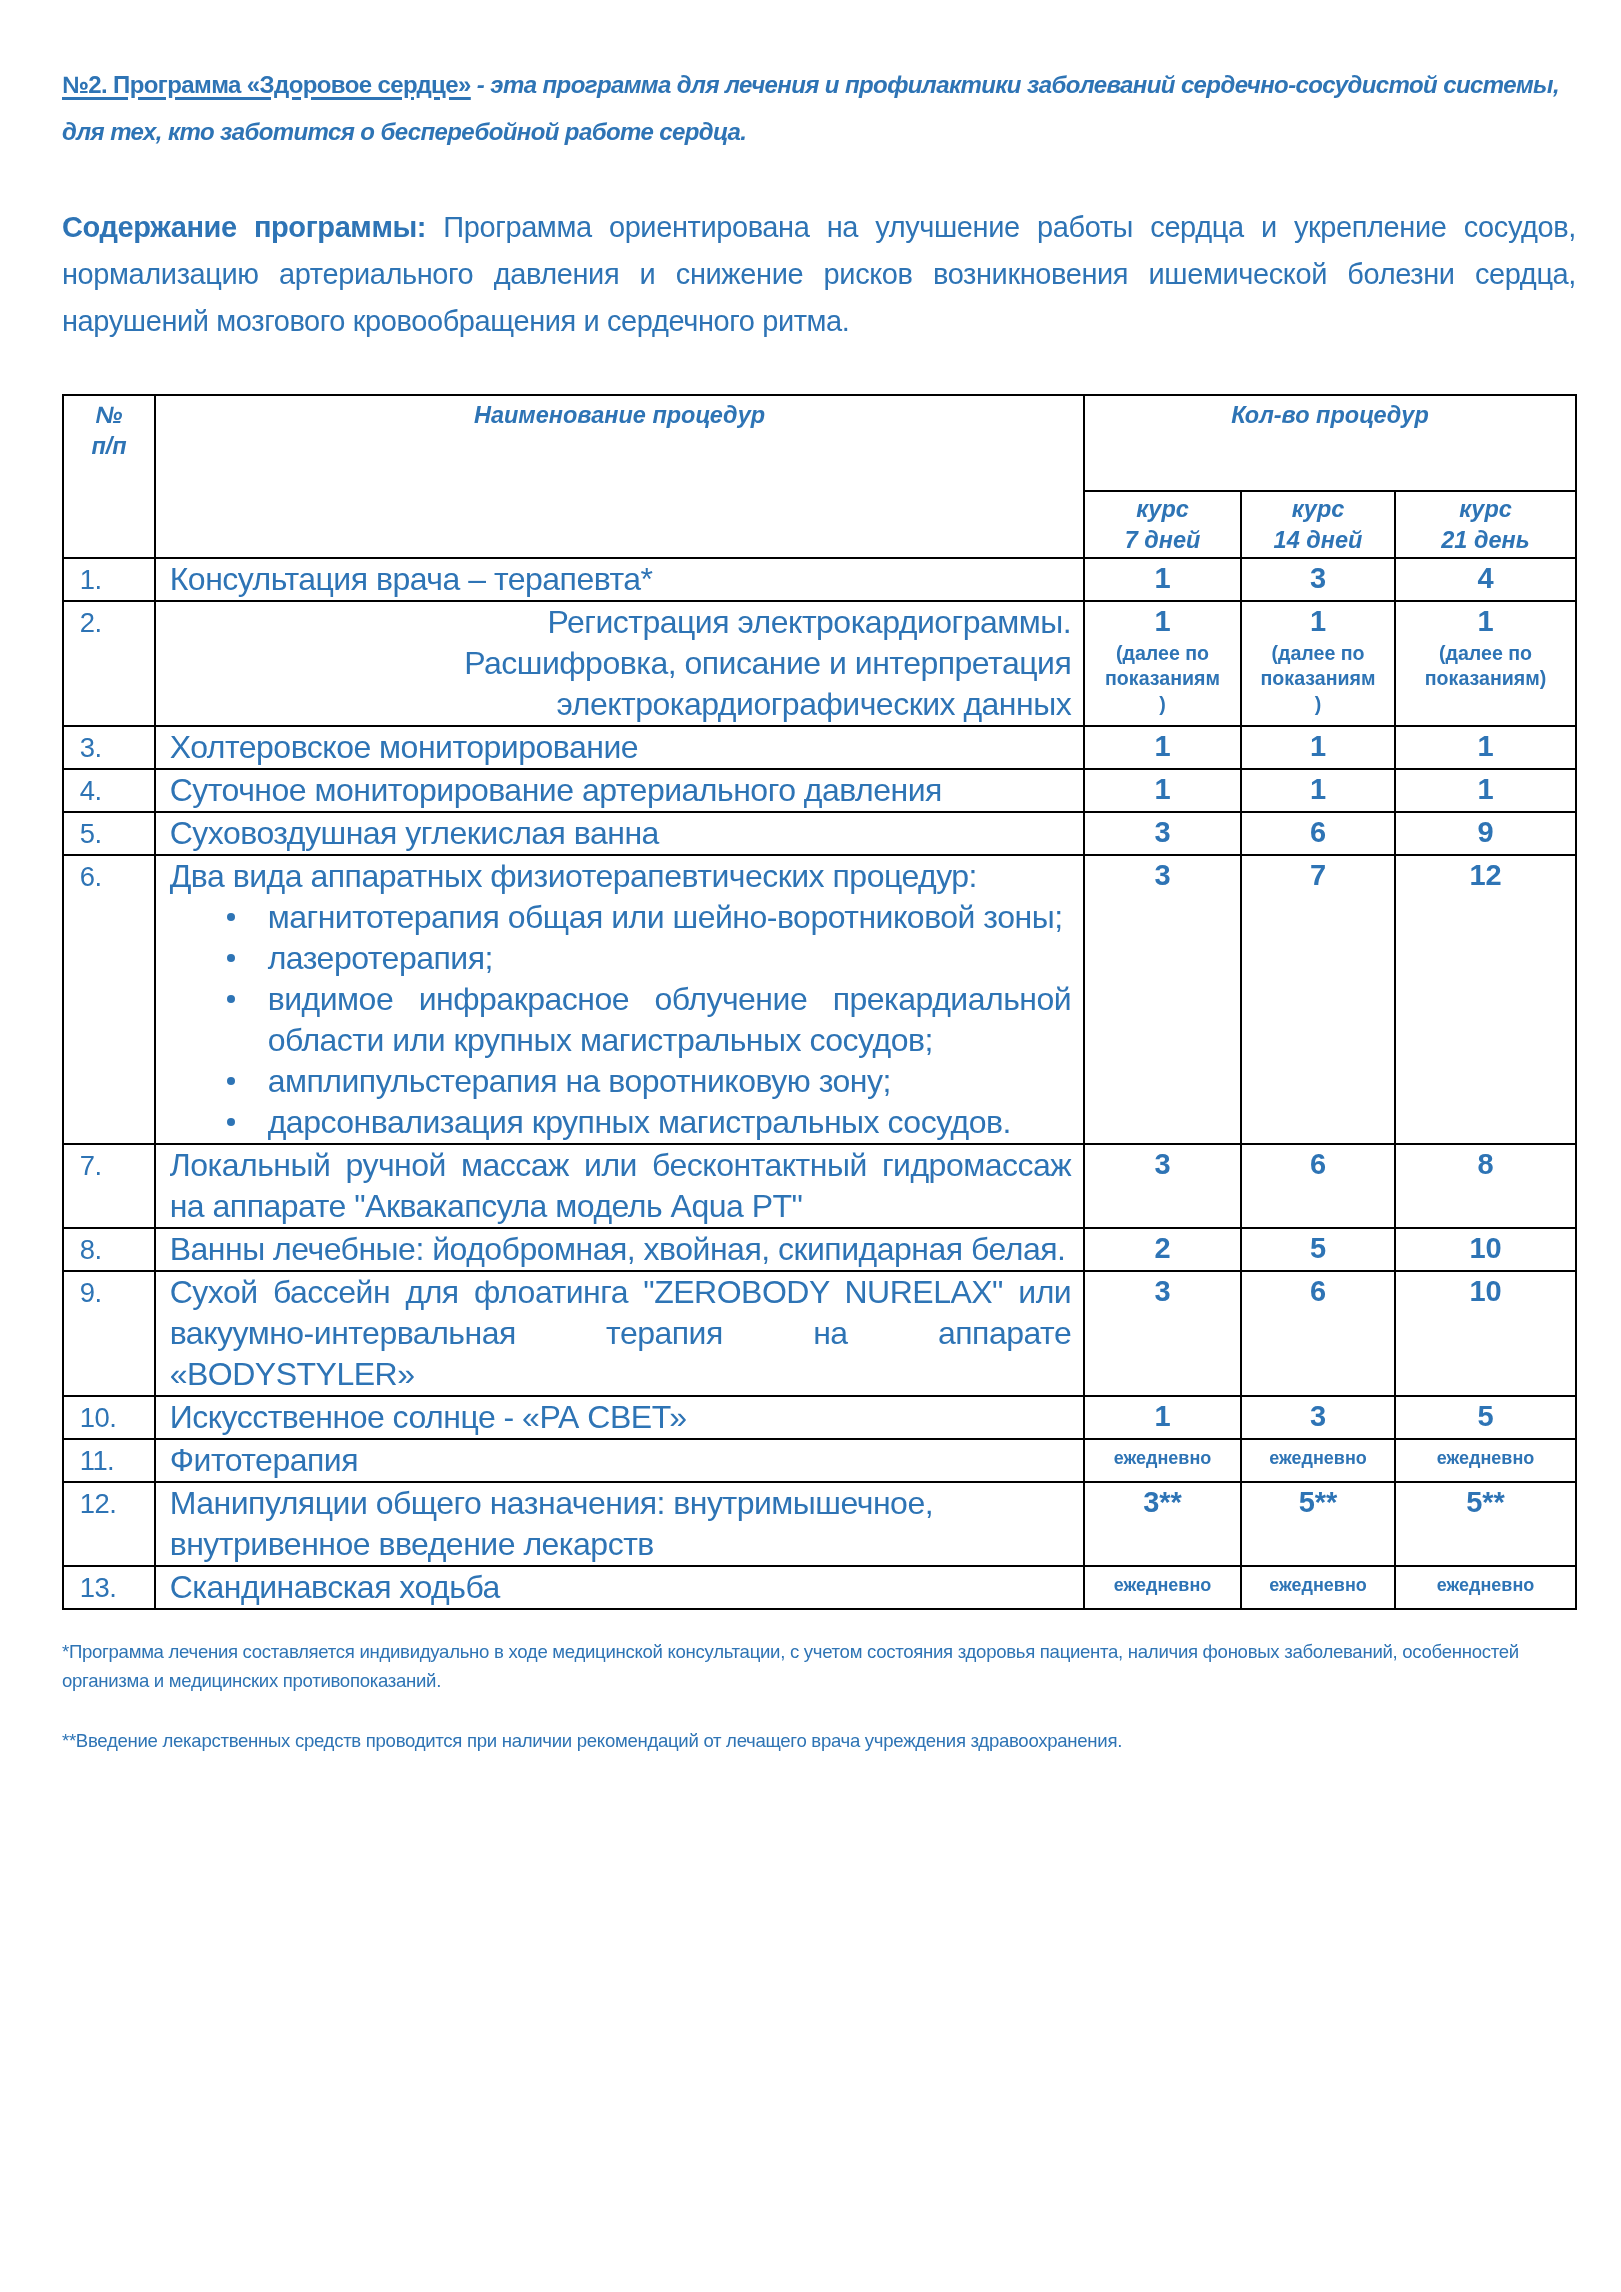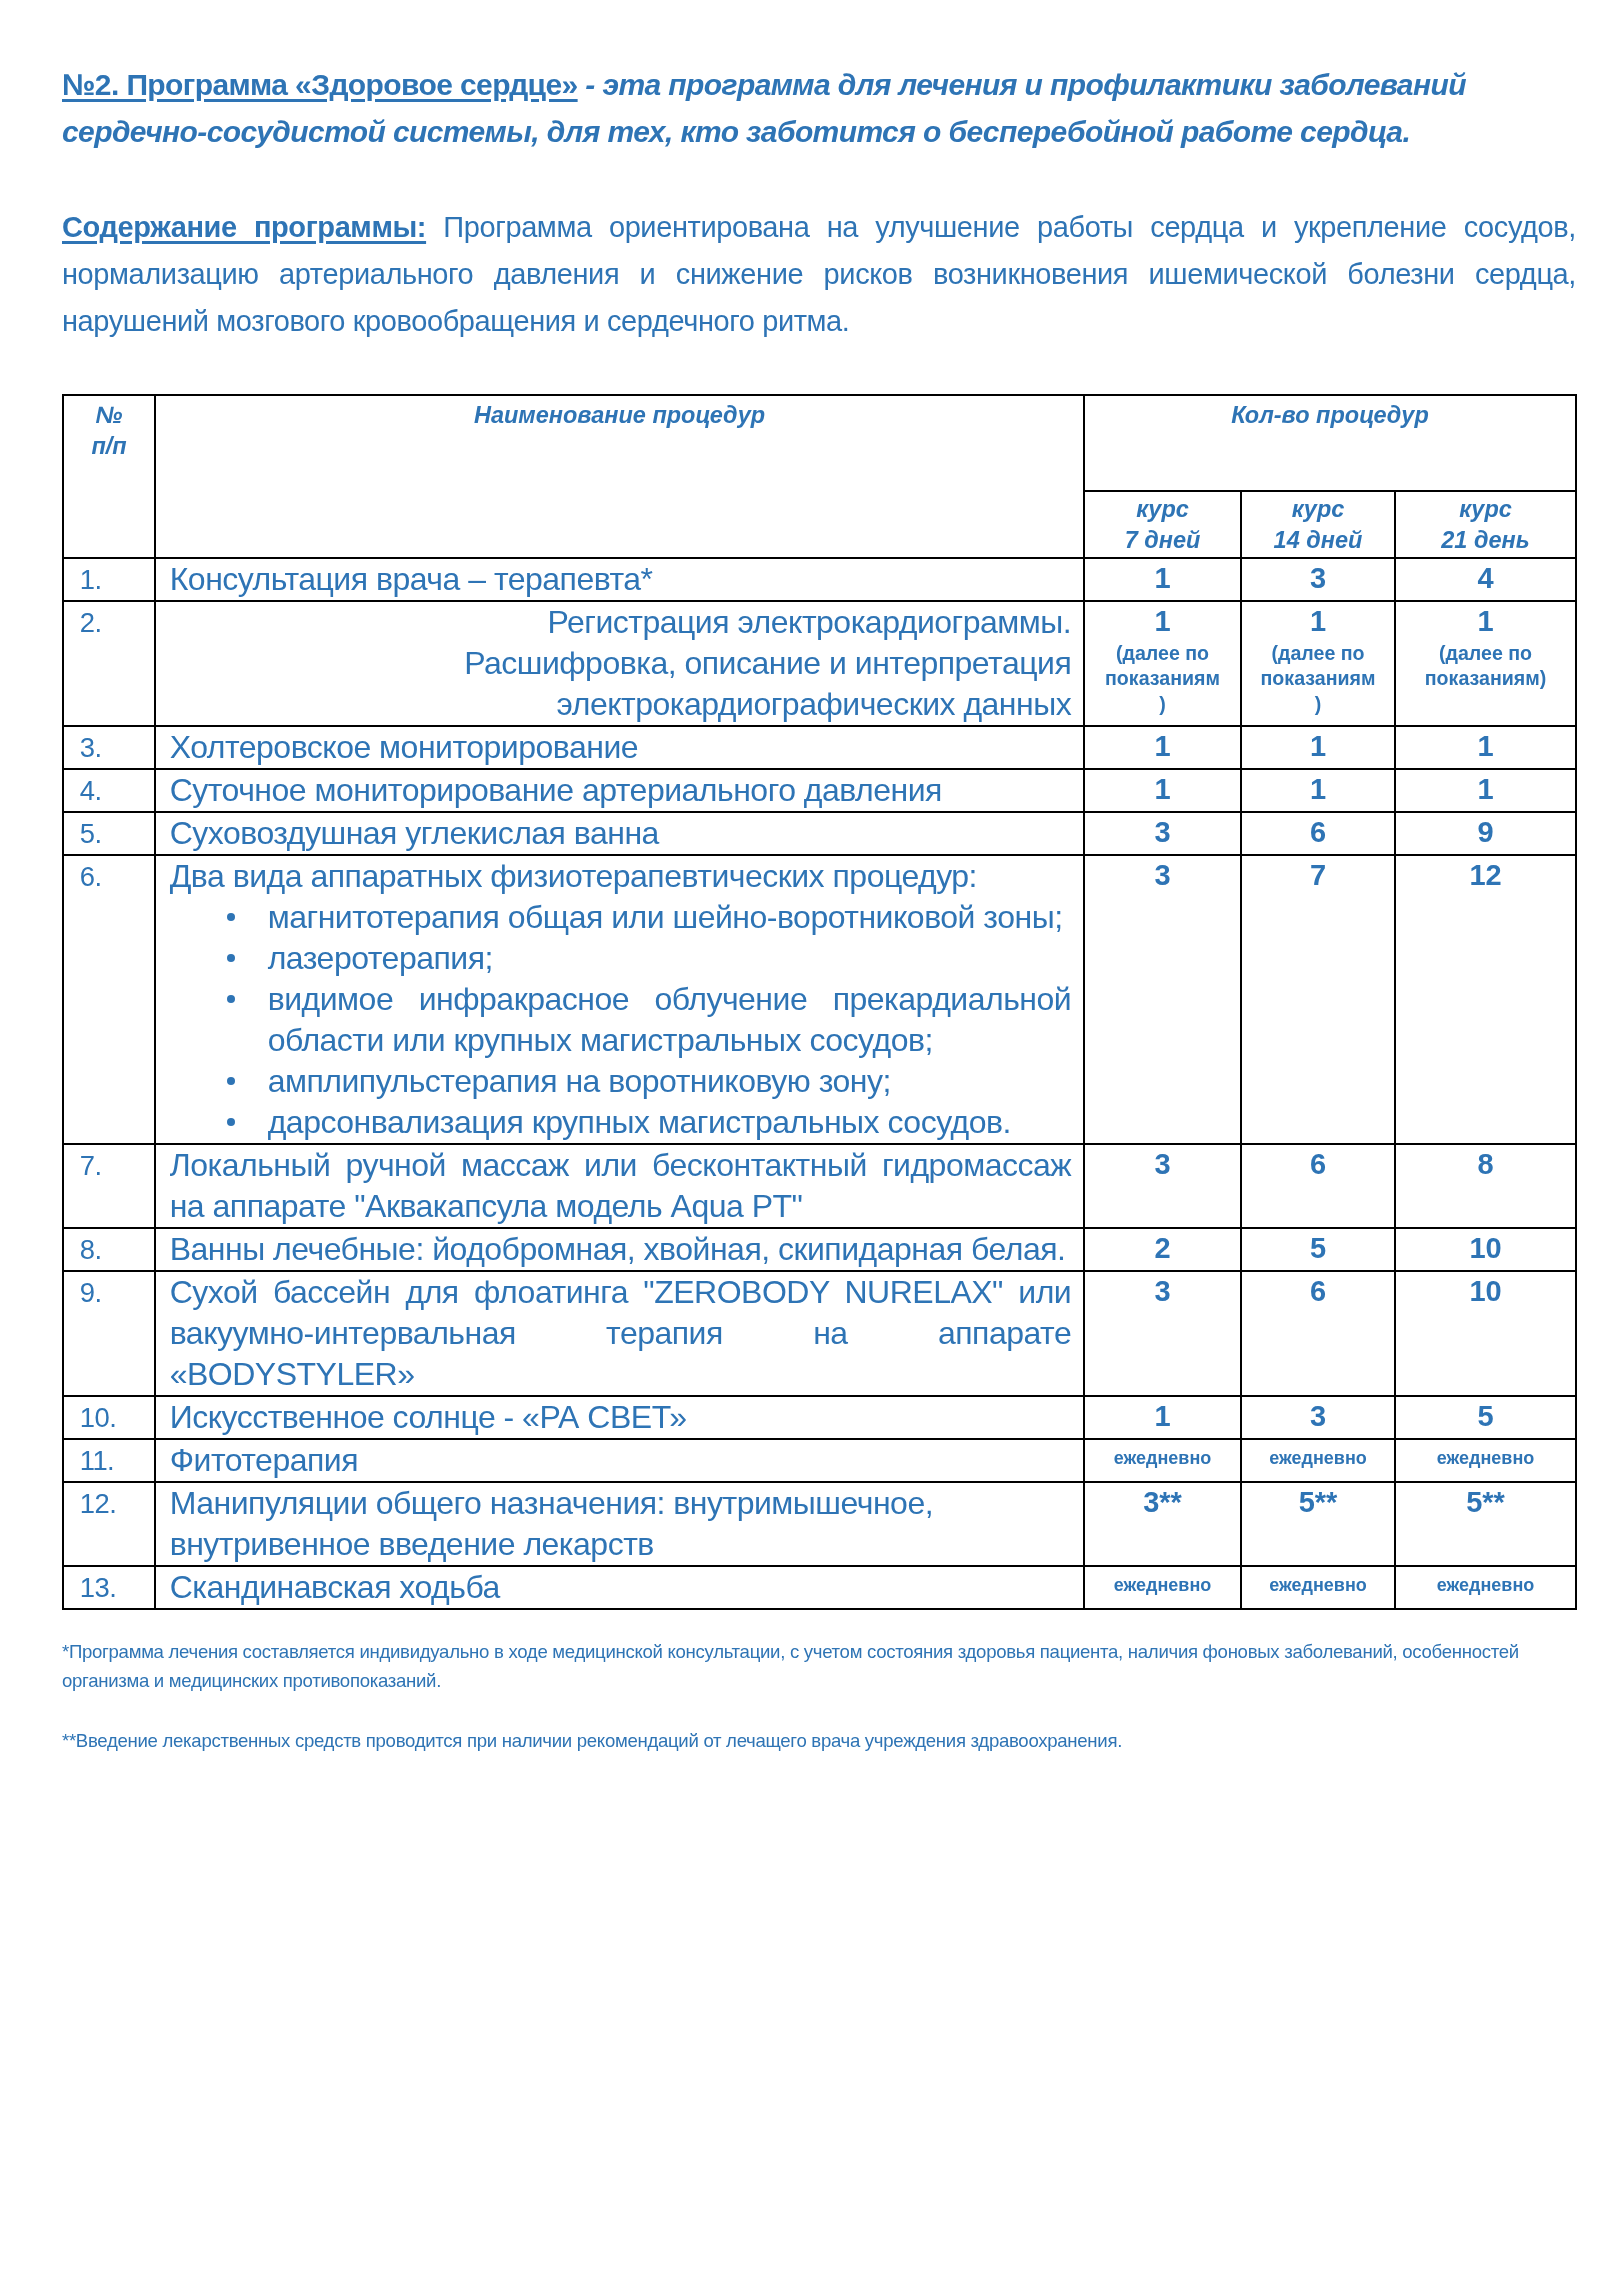--- a/index.html
+++ b/index.html
@@ -1,24 +1,24 @@
 <!DOCTYPE html>
 <html><head>
 <meta charset="utf-8">
 <style>
   html, body { margin: 0; padding: 0; background: #ffffff; }
   body { width: 1621px; height: 2293px; position: relative; overflow: hidden;
          font-family: "Liberation Sans", sans-serif; color: #2E74B5; }
   .title { position: absolute; left: 62px; top: 61px; width: 1514px;
-           font-size: 30px; line-height: 47px; font-weight: bold; letter-spacing: -0.6px; }
+           font-size: 24px; line-height: 47px; font-weight: bold; letter-spacing: -0.6px; }
   .title .head { text-decoration: underline; text-decoration-thickness: 2.9px; text-underline-offset: 3.9px; }
   .title .rest { font-style: italic; }
   .intro { position: absolute; left: 62px; top: 204px; width: 1514px;
            font-size: 29px; line-height: 47px; text-align: justify; letter-spacing: -0.4px; }
-  .intro .lead { font-weight: bold; text-decoration: underline; text-decoration-thickness: 2.9px; text-underline-offset: 3.9px; }
+  .intro .lead { font-weight: bold; text-decoration-thickness: 2.9px; text-underline-offset: 3.9px; }
   table.proc { position: absolute; left: 62px; top: 394px; width: 1513px;
                border-collapse: collapse; table-layout: fixed; }
   table.proc td, table.proc th { border: 2px solid #000; vertical-align: top; padding: 0; }
   col.c-num { width: 92px; } col.c-name { width: 929px; }
   col.c-a { width: 157px; } col.c-b { width: 154px; } col.c-c { width: 181px; }
   th { font-style: italic; font-weight: bold; font-size: 23.5px; line-height: 31px; text-align: center; }
   th.h-num { height: 90px; padding-top: 3.9px !important; }
   th.h-course { font-size: 23.5px; line-height: 31px; padding-top: 2px !important; height: 63px; }
   td.num { font-size: 27.4px; line-height: 41px; padding-left: 15.7px !important; letter-spacing: -0.5px; }
   td.name { font-size: 32px; line-height: 41px; padding: 0 11.8px 0 13.7px !important; letter-spacing: -0.5px; text-align: justify; }

